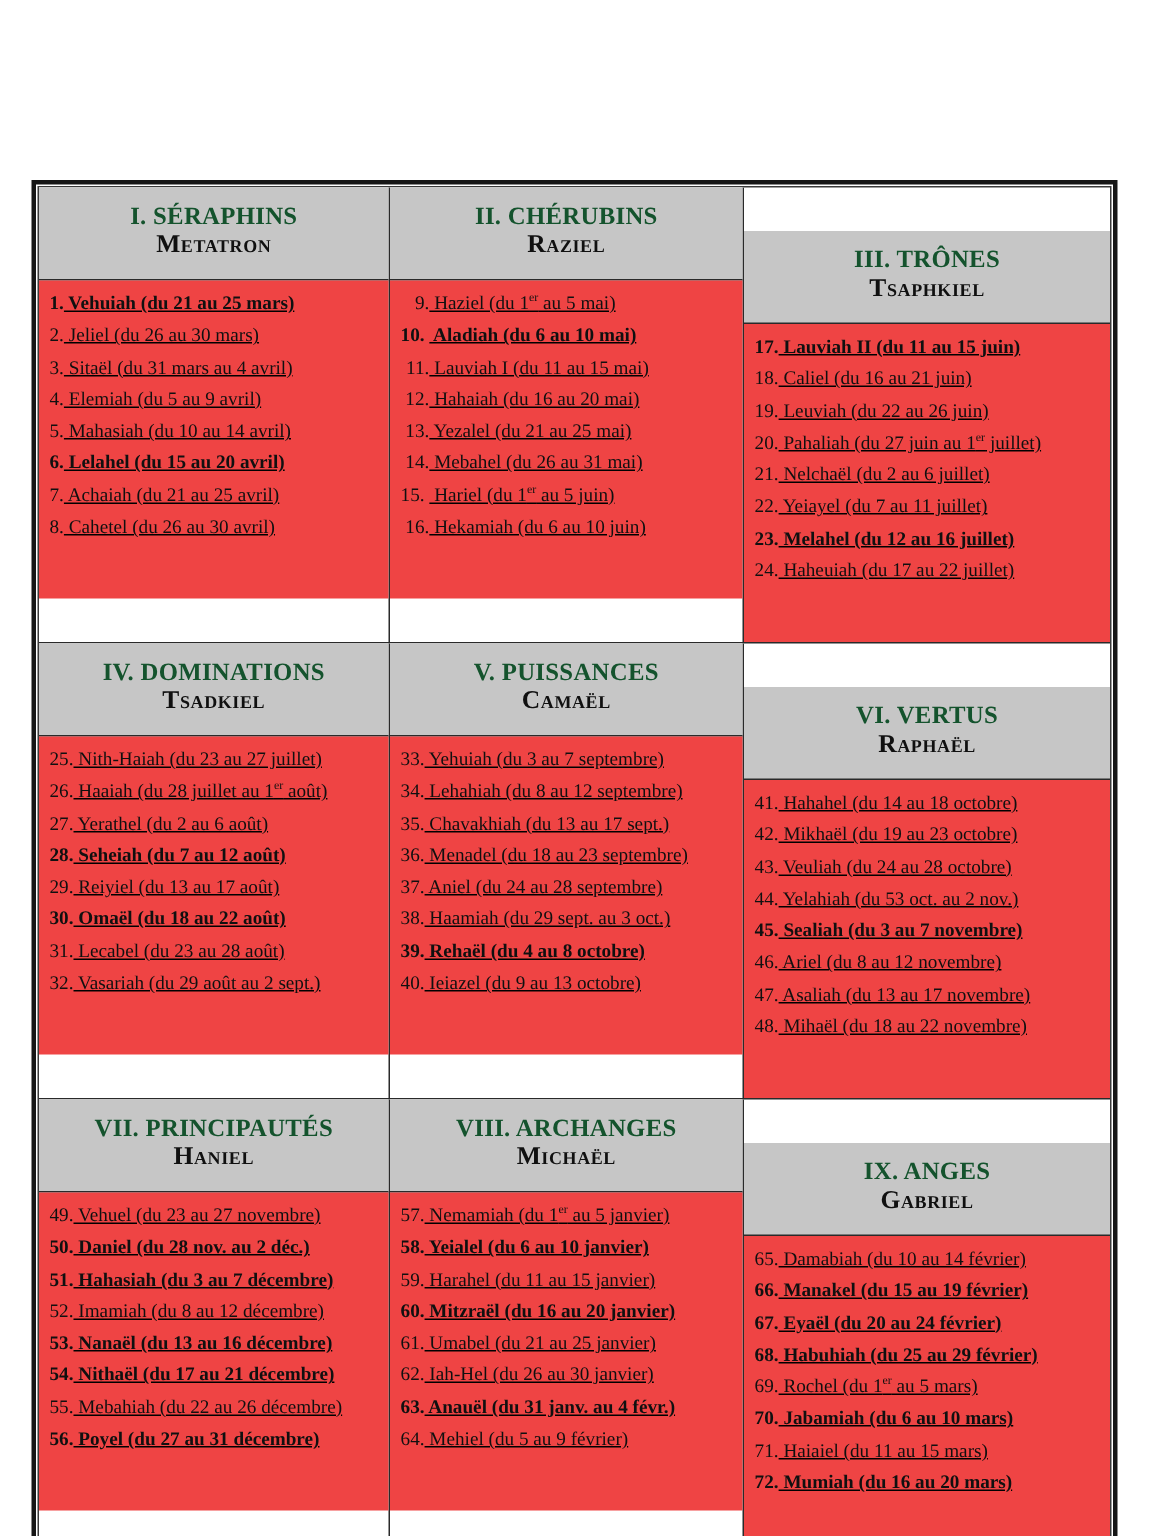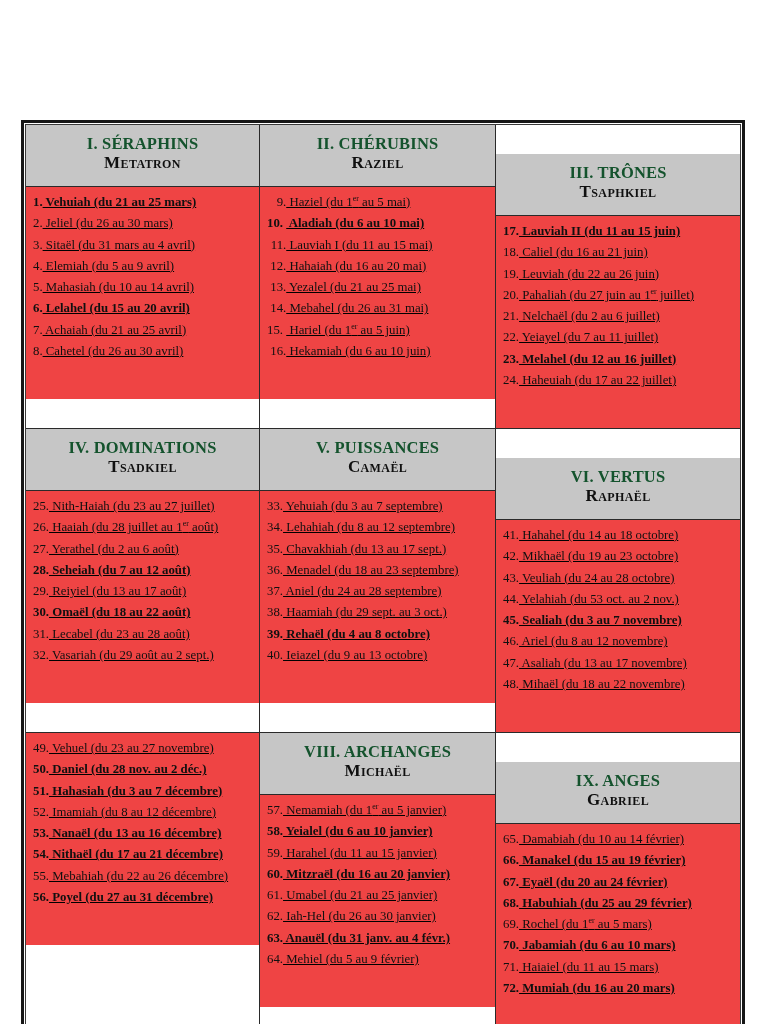--- a/index.html
+++ b/index.html
@@ -153,20 +153,24 @@
               <li class="entry"><span class="num">42.</span><span> Mikhaël (du 19 au 23 octobre)</span></li>
               <li class="entry"><span class="num">43.</span><span> Veuliah (du 24 au 28 octobre)</span></li>
               <li class="entry"><span class="num">44.</span><span> Yelahiah (du 53 oct. au 2 nov.)</span></li>
               <li class="entry bold"><span class="num">45.</span><span> Sealiah (du 3 au 7 novembre)</span></li>
               <li class="entry"><span class="num">46.</span><span> Ariel (du 8 au 12 novembre)</span></li>
               <li class="entry"><span class="num">47.</span><span> Asaliah (du 13 au 17 novembre)</span></li>
               <li class="entry"><span class="num">48.</span><span> Mihaël (du 18 au 22 novembre)</span></li>
             </ul>
           </div>
           <div class="section">
+            <div class="sec-header">
+              <div class="sec-title">VII. PRINCIPAUTÉS</div>
+              <div class="sec-subtitle">Haniel</div>
+            </div>
             <ul class="sec-body">
               <li class="entry"><span class="num">49.</span><span> Vehuel (du 23 au 27 novembre)</span></li>
               <li class="entry bold"><span class="num">50.</span><span> Daniel (du 28 nov. au 2 déc.)</span></li>
               <li class="entry bold"><span class="num">51.</span><span> Hahasiah (du 3 au 7 décembre)</span></li>
               <li class="entry"><span class="num">52.</span><span> Imamiah (du 8 au 12 décembre)</span></li>
               <li class="entry bold"><span class="num">53.</span><span> Nanaël (du 13 au 16 décembre)</span></li>
               <li class="entry bold"><span class="num">54.</span><span> Nithaël (du 17 au 21 décembre)</span></li>
               <li class="entry"><span class="num">55.</span><span> Mebahiah (du 22 au 26 décembre)</span></li>
               <li class="entry bold"><span class="num">56.</span><span> Poyel (du 27 au 31 décembre)</span></li>
             </ul>

